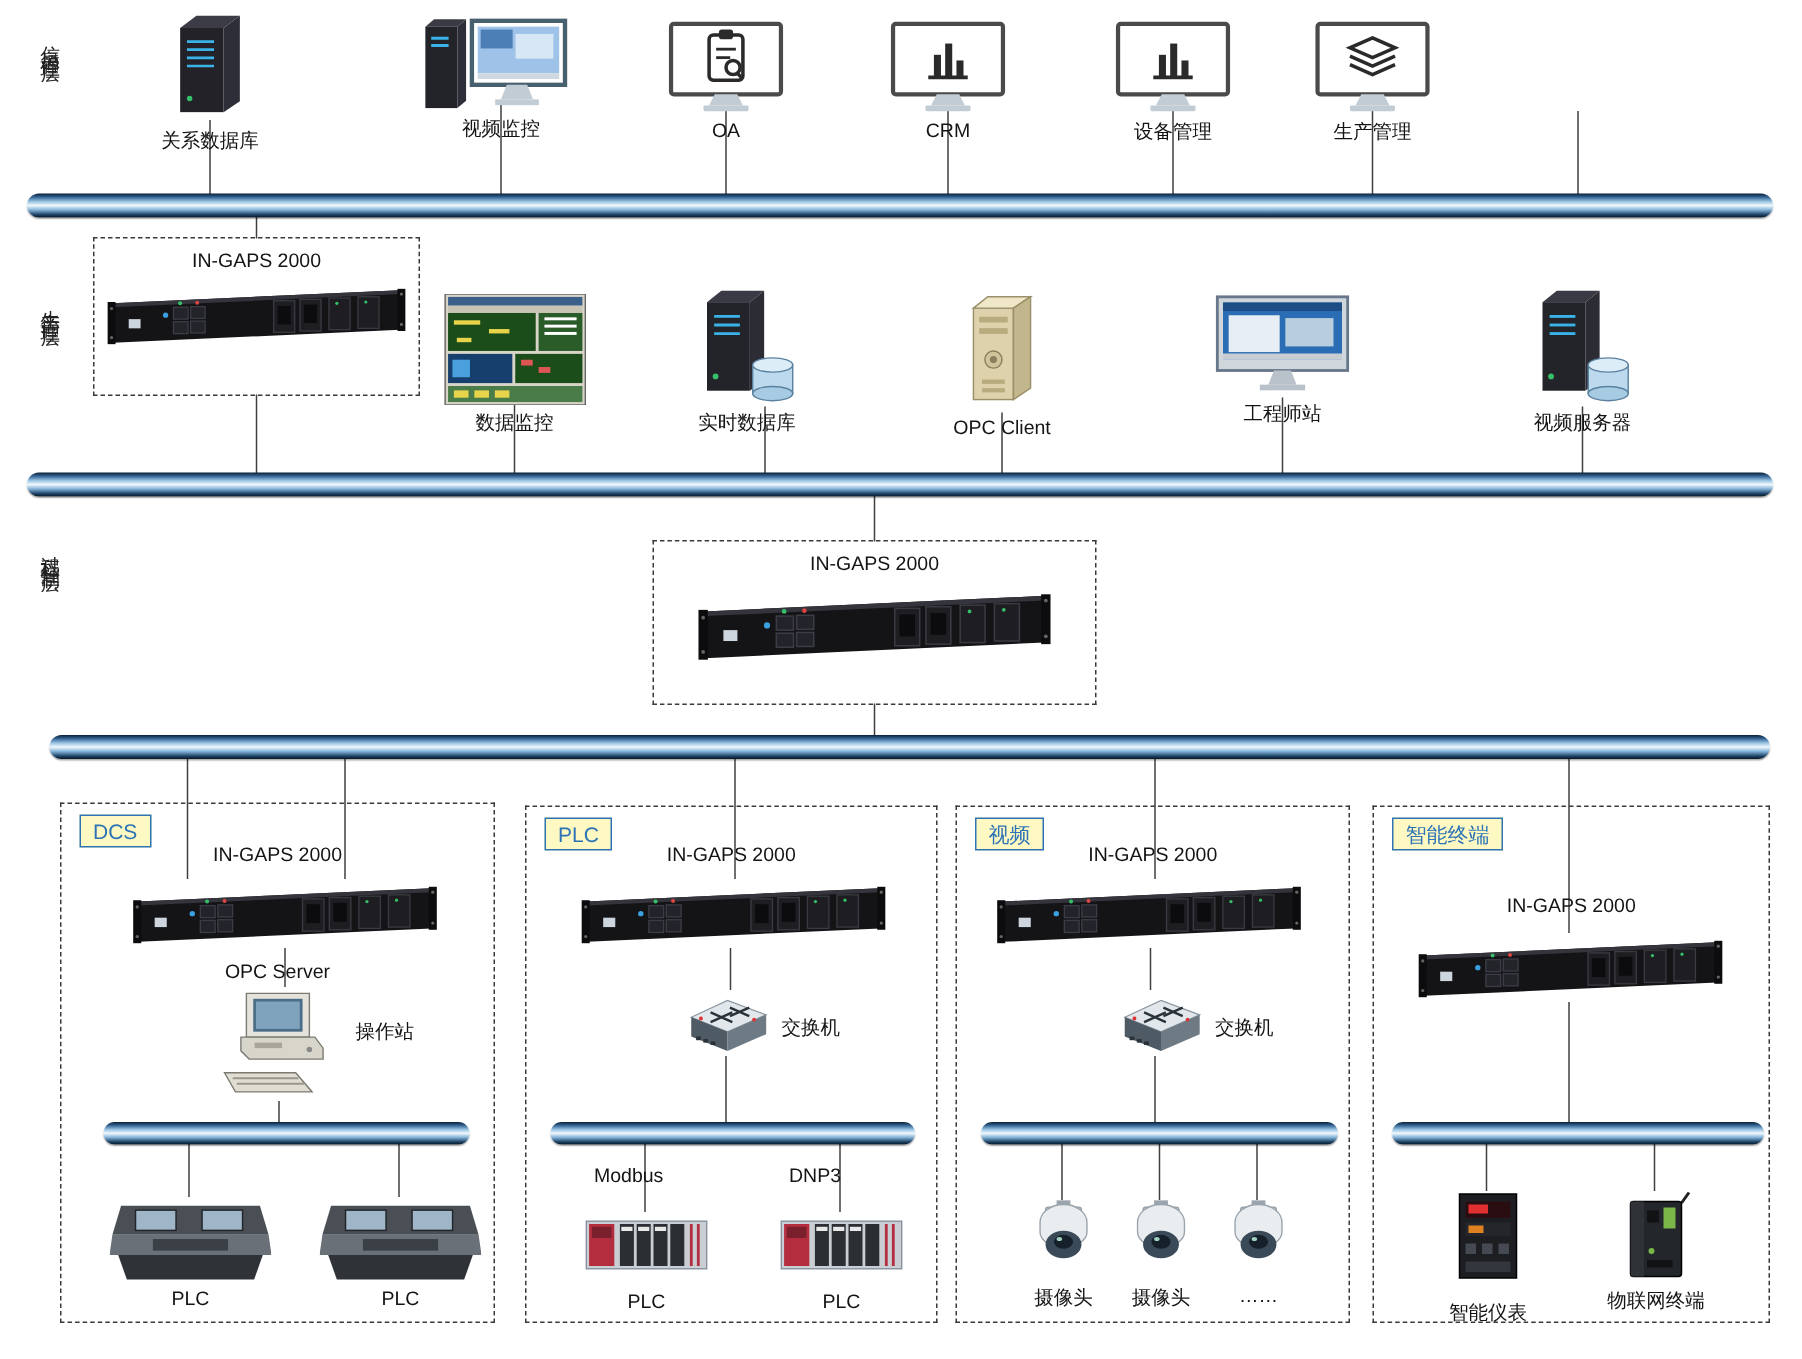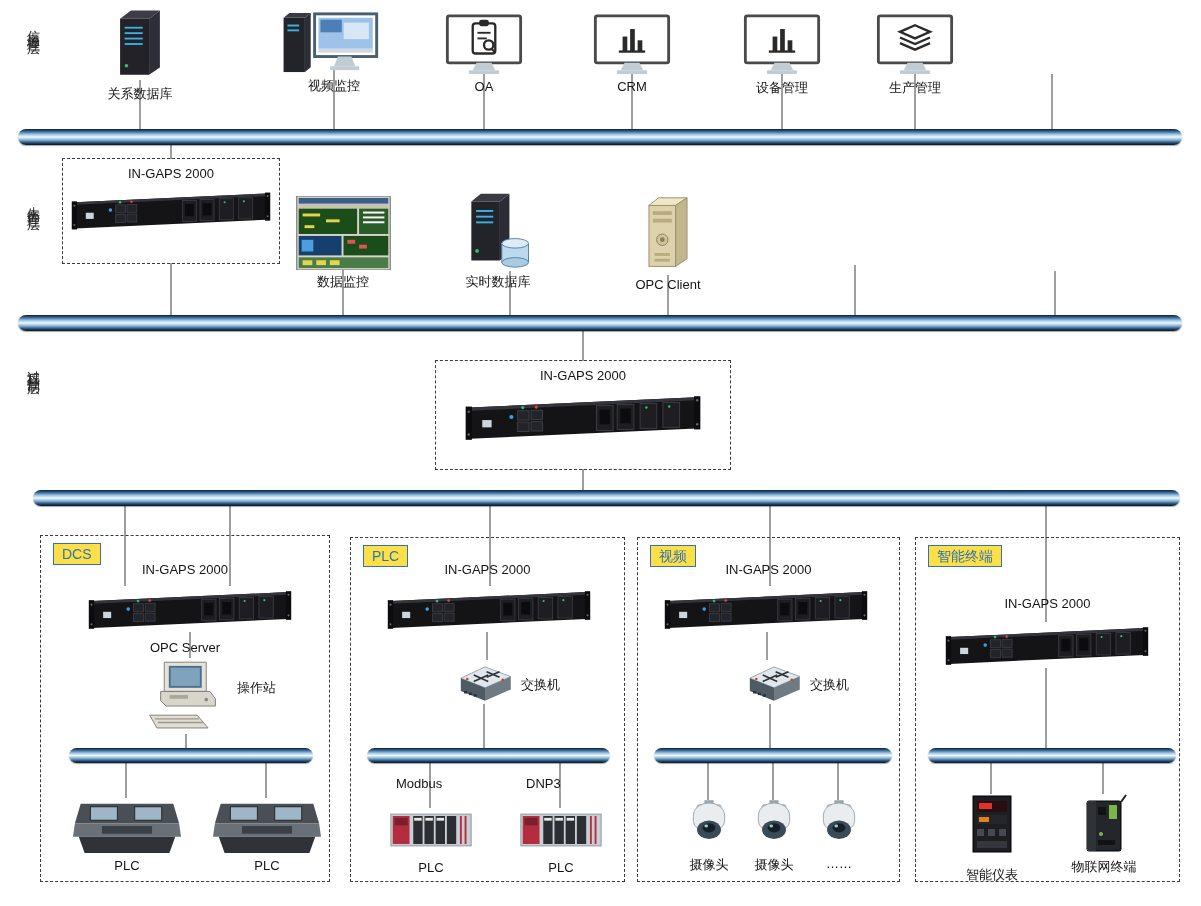--- a/index.html
+++ b/index.html
@@ -8,21 +8,21 @@
   .wires{position:absolute;left:0;top:0;z-index:1}
   .node{position:absolute;z-index:2;display:flex;flex-direction:column;align-items:center;gap:3px}
   .lbl{font-size:13px;color:#141414;white-space:nowrap}
   .abs{position:absolute}
   .bus{position:absolute;z-index:2;border-radius:8px;
        background:linear-gradient(180deg,#0a1f33 0%,#2f5f8f 14%,#9cc6e4 34%,#f0f8fd 50%,#86b5da 68%,#1d4468 88%,#071522 100%);
        box-shadow:0 1px 1px rgba(0,0,0,.35)}
   .gwbox{position:absolute;z-index:2;border:1px dashed #3a3a3a;display:flex;flex-direction:column;align-items:center;background:transparent}
   .gwlbl{font-size:13px;color:#141414;margin-top:7px}
   .fieldbox{position:absolute;z-index:2;border:1px dashed #3a3a3a;background:transparent}
-  .tag{position:absolute;border:1px solid #2e74b5;color:#2e74b5;background:#fde047;font-size:14px;padding:1px 8px;line-height:18px;z-index:3}
+  .tag{position:absolute;border:1px solid #2e74b5;color:#2e74b5;background:#fef9c3;font-size:14px;padding:1px 8px;line-height:18px;z-index:3}
   .gwtext{position:absolute;font-size:13px;color:#141414;text-align:center}
   .vlabel{position:absolute;z-index:2;writing-mode:vertical-rl;text-orientation:upright;font-size:13px;color:#222;letter-spacing:3px}
 </style>
 </head>
 <body>
 
 <div class="diagram">
 
   <svg width="0" height="0" style="position:absolute" aria-hidden="true">
     <defs>
@@ -383,20 +383,32 @@
         <use href="#i-serverdb"></use>
       </svg>
     <div class="lbl">实时数据库</div>
   </div>
   <div class="node" style="left:628px;top:194px;width:80px">
     <svg width="60" height="80">
         <use href="#i-opc"></use>
       </svg>
     <div class="lbl">OPC Client</div>
   </div>
+  <div class="node" style="left:805px;top:196px;width:100px">
+    <svg width="98" height="68">
+        <use href="#i-engstation"></use>
+      </svg>
+    <div class="lbl">工程师站</div>
+  </div>
+  <div class="node" style="left:1015px;top:190px;width:80px">
+    <svg width="70" height="80">
+        <use href="#i-serverdb"></use>
+      </svg>
+    <div class="lbl">视频服务器</div>
+  </div>
 
   <div class="bus" style="left:18px;top:315px;width:1164px;height:16px"></div>
 
   <div class="gwbox" style="left:435px;top:360px;width:296px;height:110px">
     <div class="gwlbl">IN-GAPS 2000</div>
     <svg width="258" height="54" style="margin-top:8px">
         <use href="#i-rack"></use>
       </svg>
   </div>
 

